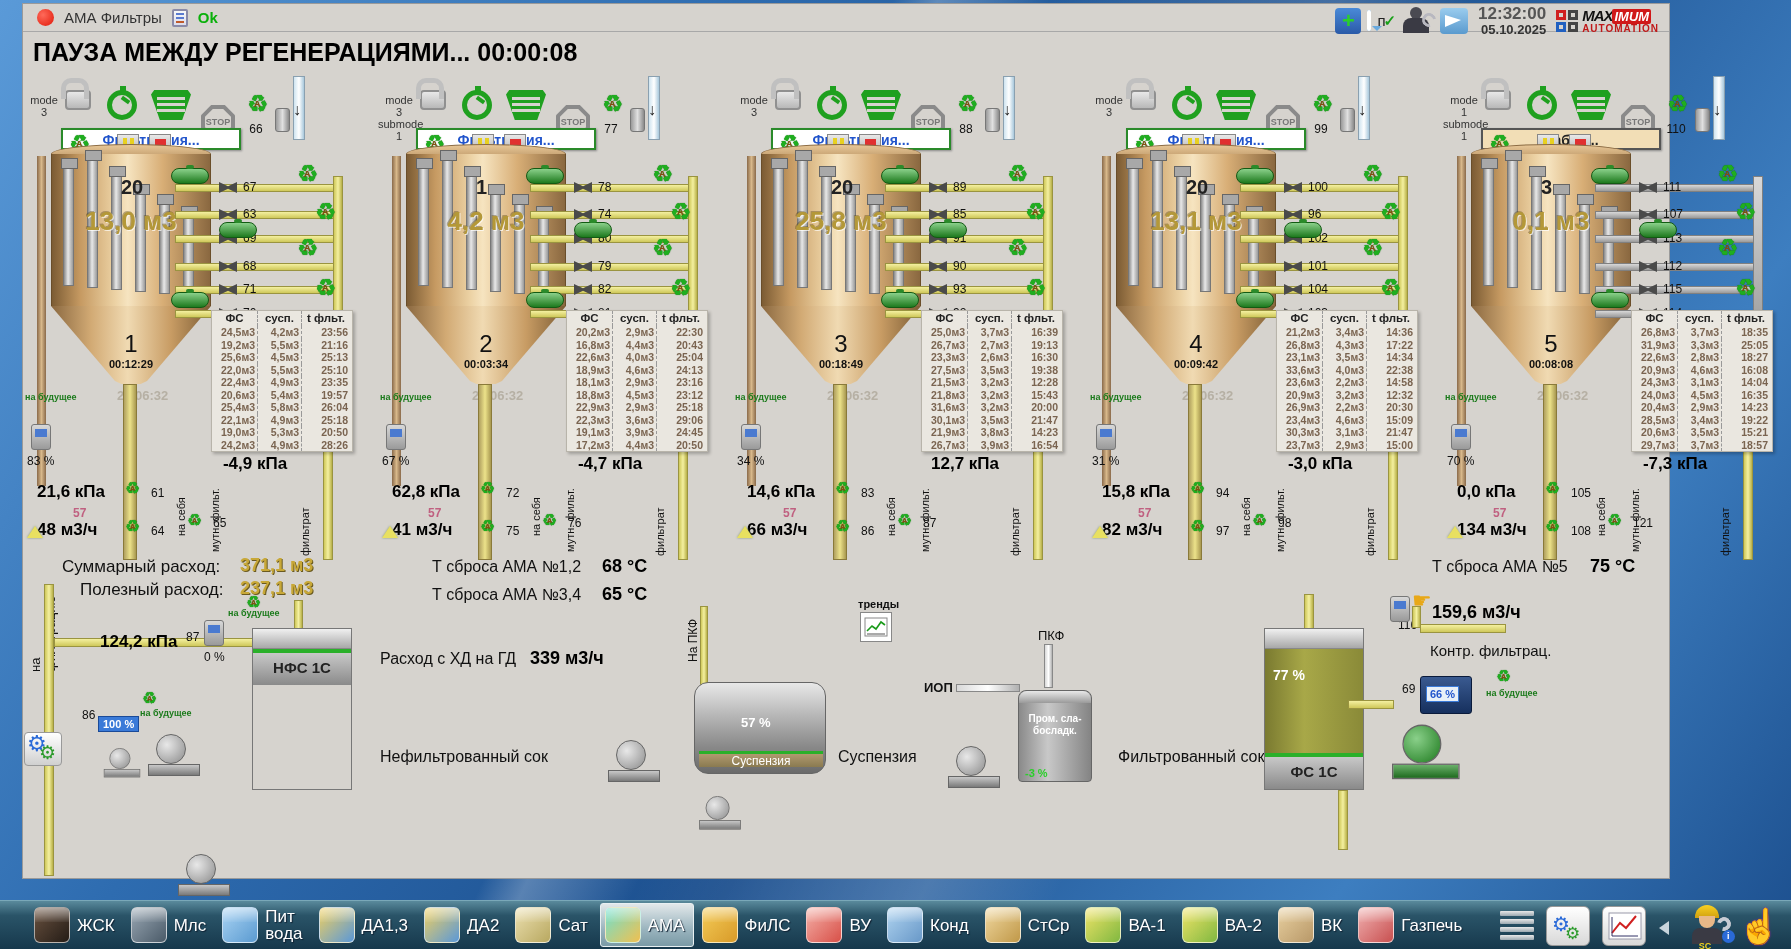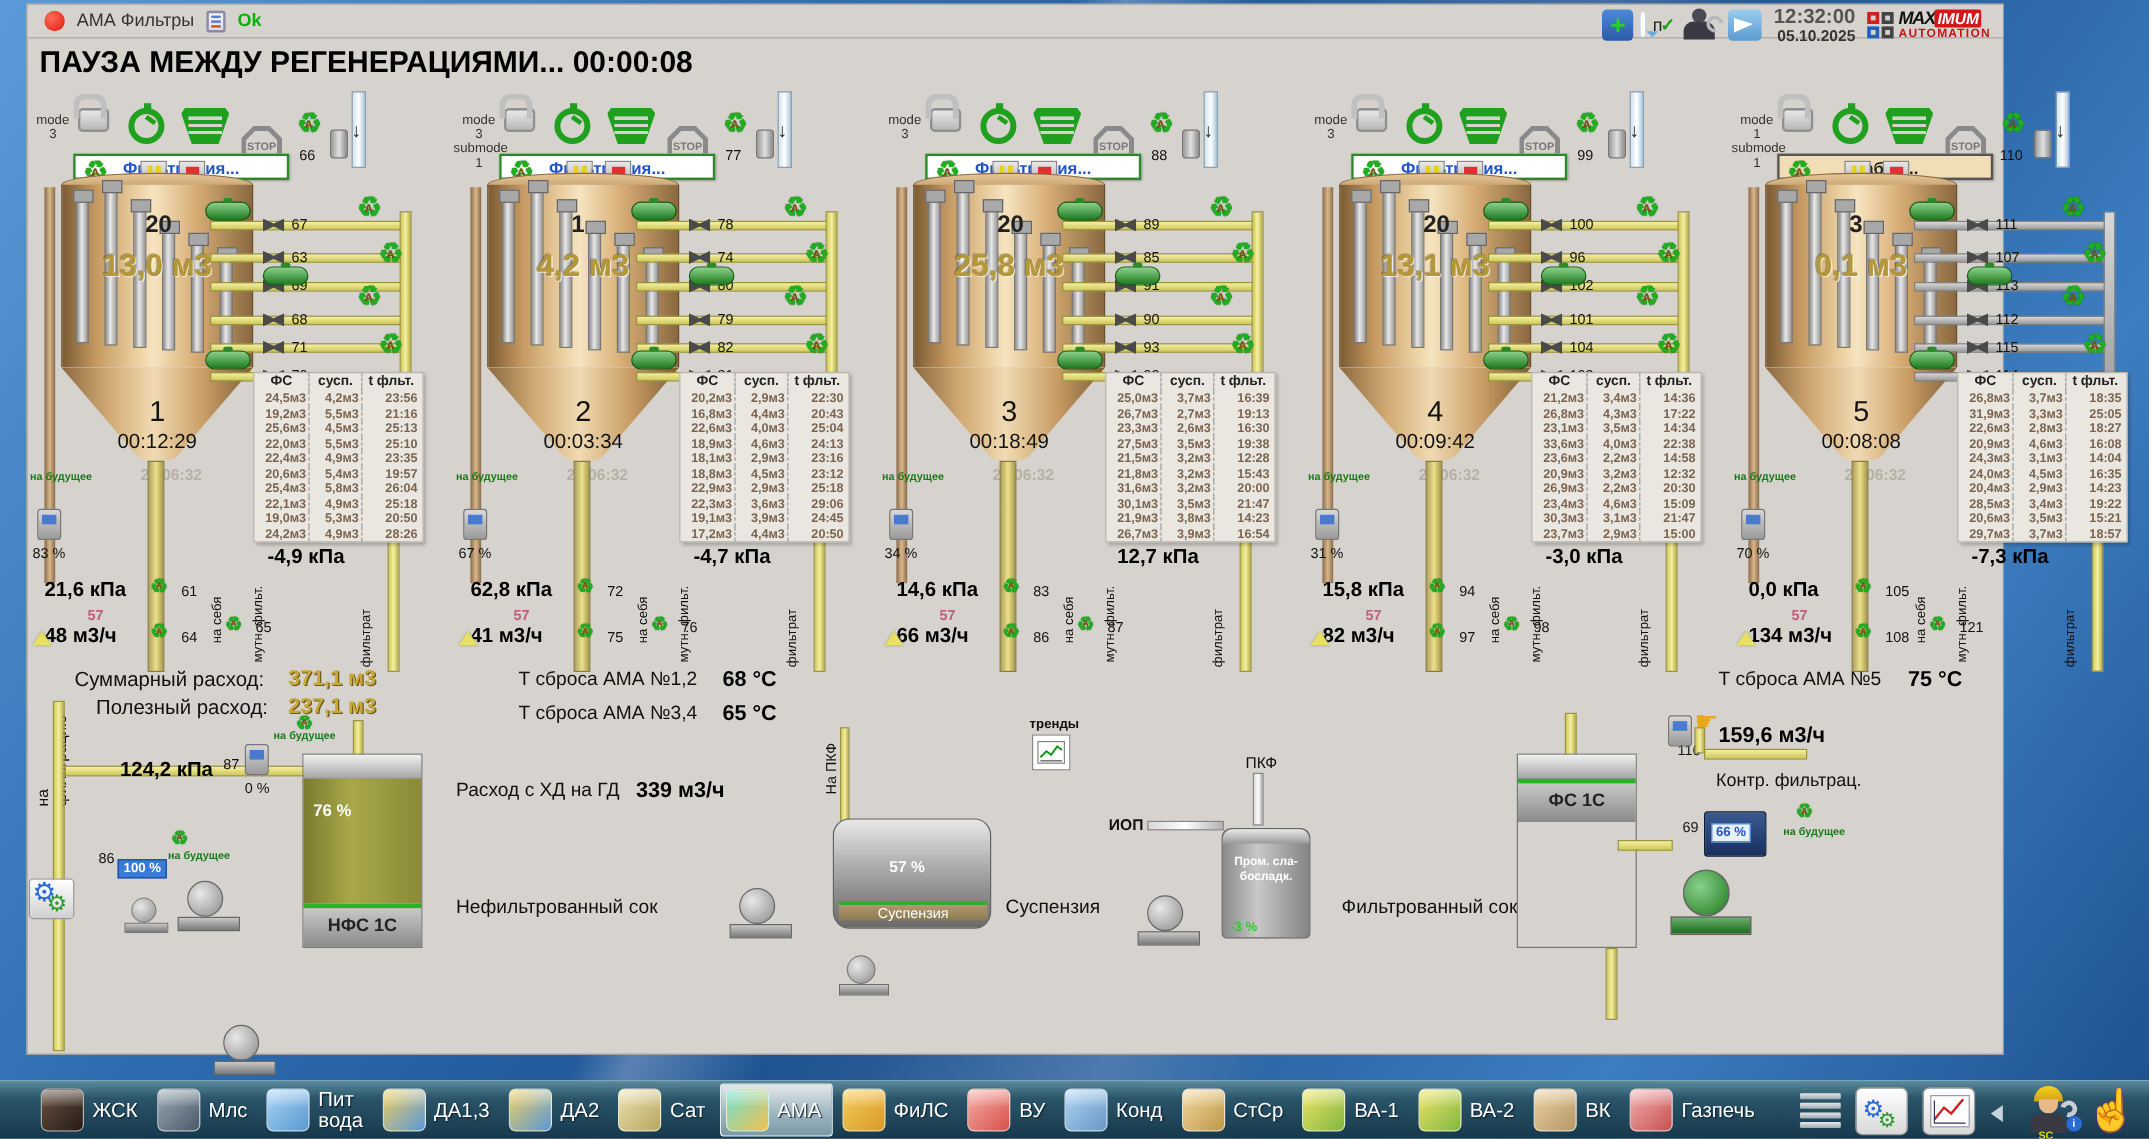--- a/index.html
+++ b/index.html
@@ -91,21 +91,21 @@
   .tank-cone { position:absolute; left:26px; top:224px; width:160px; height:78px;
     background:linear-gradient(90deg,#8a6840,#d2aa74 25%,#f0dab2 48%,#c89c64 75%,#7c5c34); clip-path:polygon(0 0,100% 0,60% 96%,56% 100%,44% 100%,40% 96%); }
   .u-pause-btn { position:absolute; left:92px; top:52px; width:22px; height:20px; background:linear-gradient(#e8e8e8,#b0b0b0); border:1px solid #888; }
   .u-pause-btn:before { content:""; position:absolute; left:5px; top:3px; width:4px; height:12px; background:#e8d020; box-shadow:7px 0 0 #e8d020; }
   .u-stop-btn { position:absolute; left:124px; top:52px; width:22px; height:20px; background:linear-gradient(#e8e8e8,#b0b0b0); border:1px solid #888; }
   .u-stop-btn:before { content:""; position:absolute; left:5px; top:4px; width:11px; height:11px; background:#e03030; }
   .u-count { position:absolute; left:96px; top:94px; font-size:20px; font-weight:bold; color:#222; }
   .u-volume { position:absolute; left:26px; top:124px; width:160px; text-align:center; font-size:26px; font-weight:bold;
     color:#b49838; text-shadow:1px 1px 0 rgba(255,255,255,.7), -1px -1px 0 rgba(90,70,20,.4); }
   .u-number { position:absolute; left:26px; top:248px; width:160px; text-align:center; font-size:24px; color:#111; }
-  .u-timer { position:absolute; left:26px; top:276px; width:160px; text-align:center; font-size:17px; font-weight:normal; color:#111; }
+  .u-timer { position:absolute; left:26px; top:276px; width:160px; text-align:center; font-size:11px; font-weight:bold; color:#111; }
   .u-subtimer { position:absolute; left:92px; top:306px; font-size:13px; font-weight:bold; color:#b6b0a4; }
   .u-future { position:absolute; left:0px; top:310px; font-size:9px; font-weight:bold; color:#1a7a1a; }
   .u-downpipe { position:absolute; left:98px; top:302px; width:14px; height:176px; background:linear-gradient(90deg,#b0a060,#ece28a,#a89850); border:1px solid #8a7a3a; }
   .u-leftpipe { position:absolute; left:12px; top:74px; width:9px; height:330px; background:linear-gradient(90deg,#8a6a4a,#d8b88a,#8a6a4a); }
   .u-uparrow { position:absolute; left:2px; top:436px; width:0; height:0; border:8px solid transparent; border-bottom:12px solid #e8e060; filter:drop-shadow(0 0 1px #897); }
   
   .u-srow { position:absolute; left:150px; width:170px; height:12px; }
   .u-srow .branch { position:absolute; left:0; top:2px; width:162px; height:8px; background:linear-gradient(#f4f0a0,#cfc85a); border:1px solid #9a9440; }
   .u-srow .valve { left:44px; top:0px; }
   .u-srow .vnum { position:absolute; left:68px; top:-2px; font-size:12px; color:#111; }
@@ -1044,23 +1044,20 @@
     <span class="pipe-v" style="left:294px;top:600px;width:9px;height:40px"></span>
     <span class="bm-bold" style="left:100px;top:632px;font-size:17px">124,2 кПа</span>
     <span class="bm-label" style="left:186px;top:630px;font-size:12px">87</span>
     <span class="u-device" style="left:204px;top:620px"></span>
     <span class="bm-label" style="left:204px;top:650px;font-size:12px">0 %</span>
     <span class="mini-future" style="left:228px;top:608px">на будущее</span>
     <span class="recycle small" style="left:246px;top:594px">♻<em>A</em></span>
 
     <div class="tankV" style="left:252px;top:628px">
       <div class="cap"></div>
-      <div class="fill">
-          <span class="lvl">76 %</span>
-        </div>
       <div class="gline"></div>
       <div class="foot">НФС 1С</div>
     </div>
     <span class="bm-label" style="left:380px;top:748px">Нефильтрованный сок</span>
 
     <span class="bm-label" style="left:82px;top:708px;font-size:12px">86</span>
     <span class="pctbox blue" style="left:98px;top:716px">100 %</span>
     <span class="mini-future" style="left:140px;top:708px">на будущее</span>
     <span class="recycle small" style="left:142px;top:690px">♻<em>A</em></span>
     <div class="pump" style="left:148px;top:732px">
@@ -1119,20 +1116,23 @@
     </div>
     <div class="pump" style="left:948px;top:744px">
         <i class="ph"></i>
         <i class="pb"></i>
       </div>
     <span class="bm-label" style="left:1118px;top:748px">Фильтрованный сок</span>
 
     <span class="pipe-v" style="left:1304px;top:594px;width:10px;height:38px"></span>
     <div class="tankV" style="left:1264px;top:628px">
       <div class="cap"></div>
+      <div class="fill">
+          <span class="lvl">77 %</span>
+        </div>
       <div class="gline"></div>
       <div class="foot">ФС 1С</div>
     </div>
 
     <span class="bm-label" style="left:1398px;top:618px;font-size:12px">116</span>
     <span class="hand-icon" style="left:1412px;top:588px">☛</span>
     <span class="u-device" style="left:1390px;top:596px"></span>
     <span class="pipe-h" style="left:1420px;top:624px;width:86px;height:9px"></span>
     <span class="pipe-v" style="left:1412px;top:606px;width:9px;height:22px"></span>
     <span class="bm-bold" style="left:1432px;top:602px">159,6 м3/ч</span>

